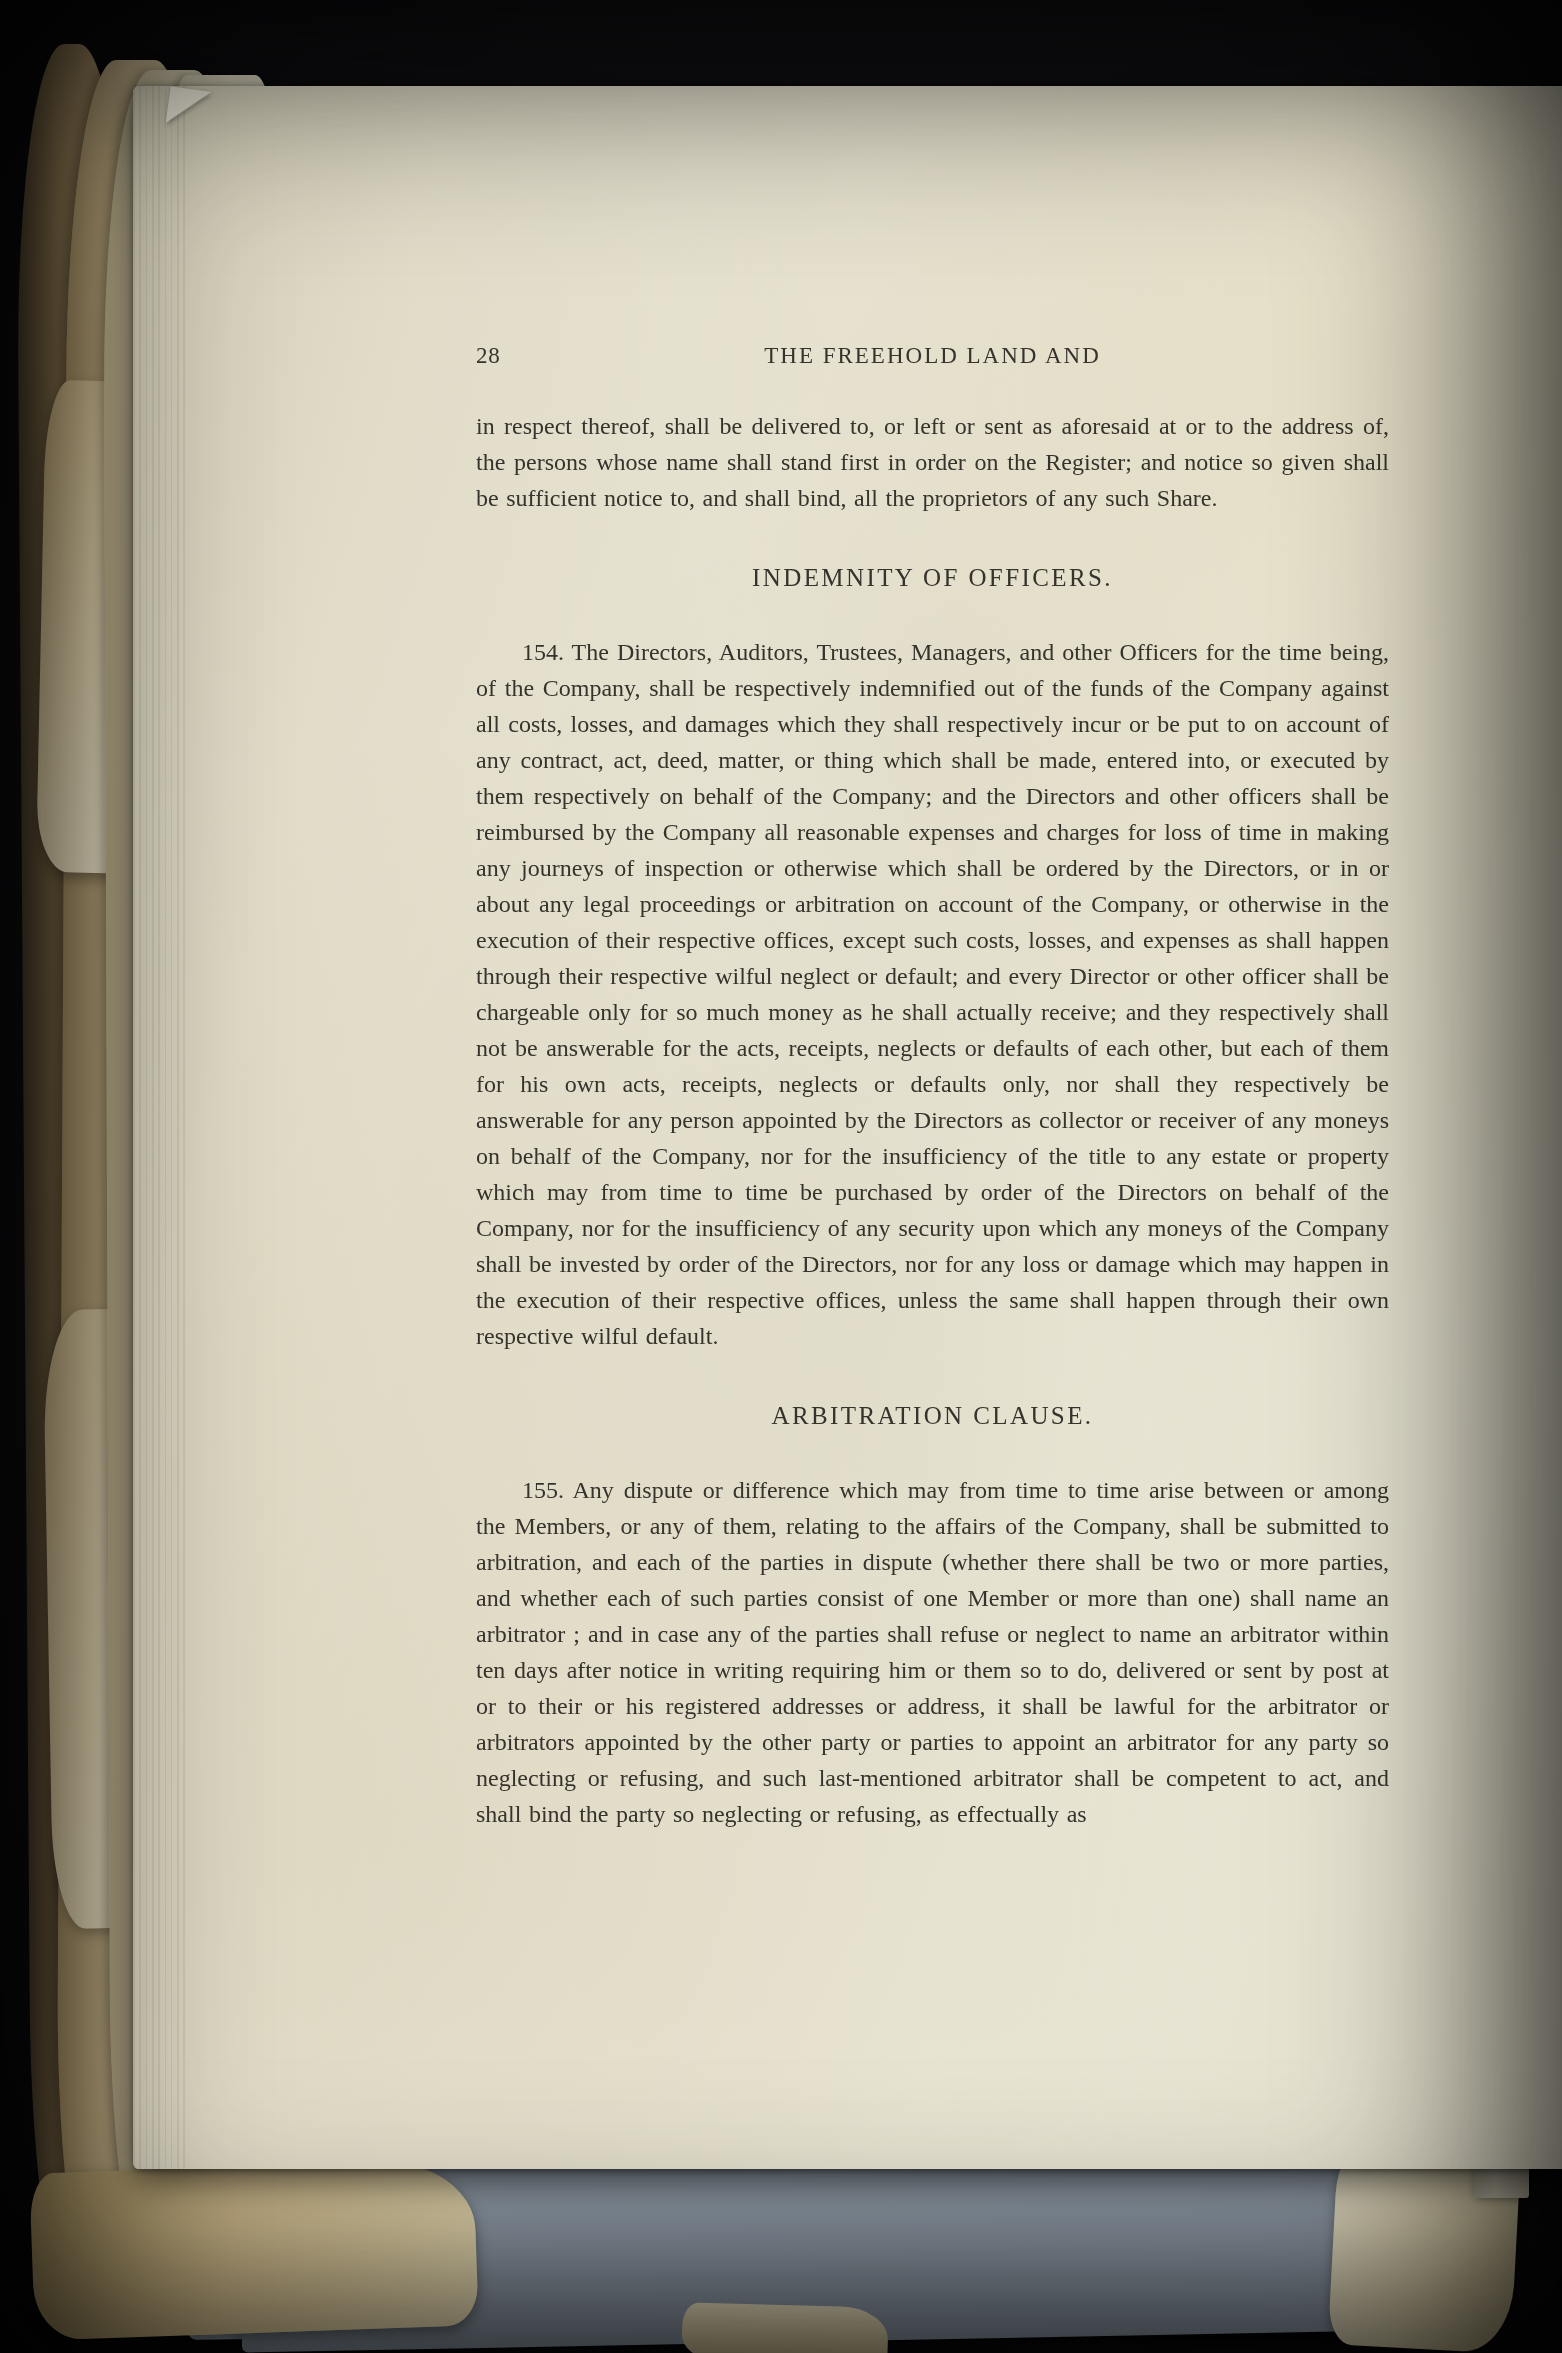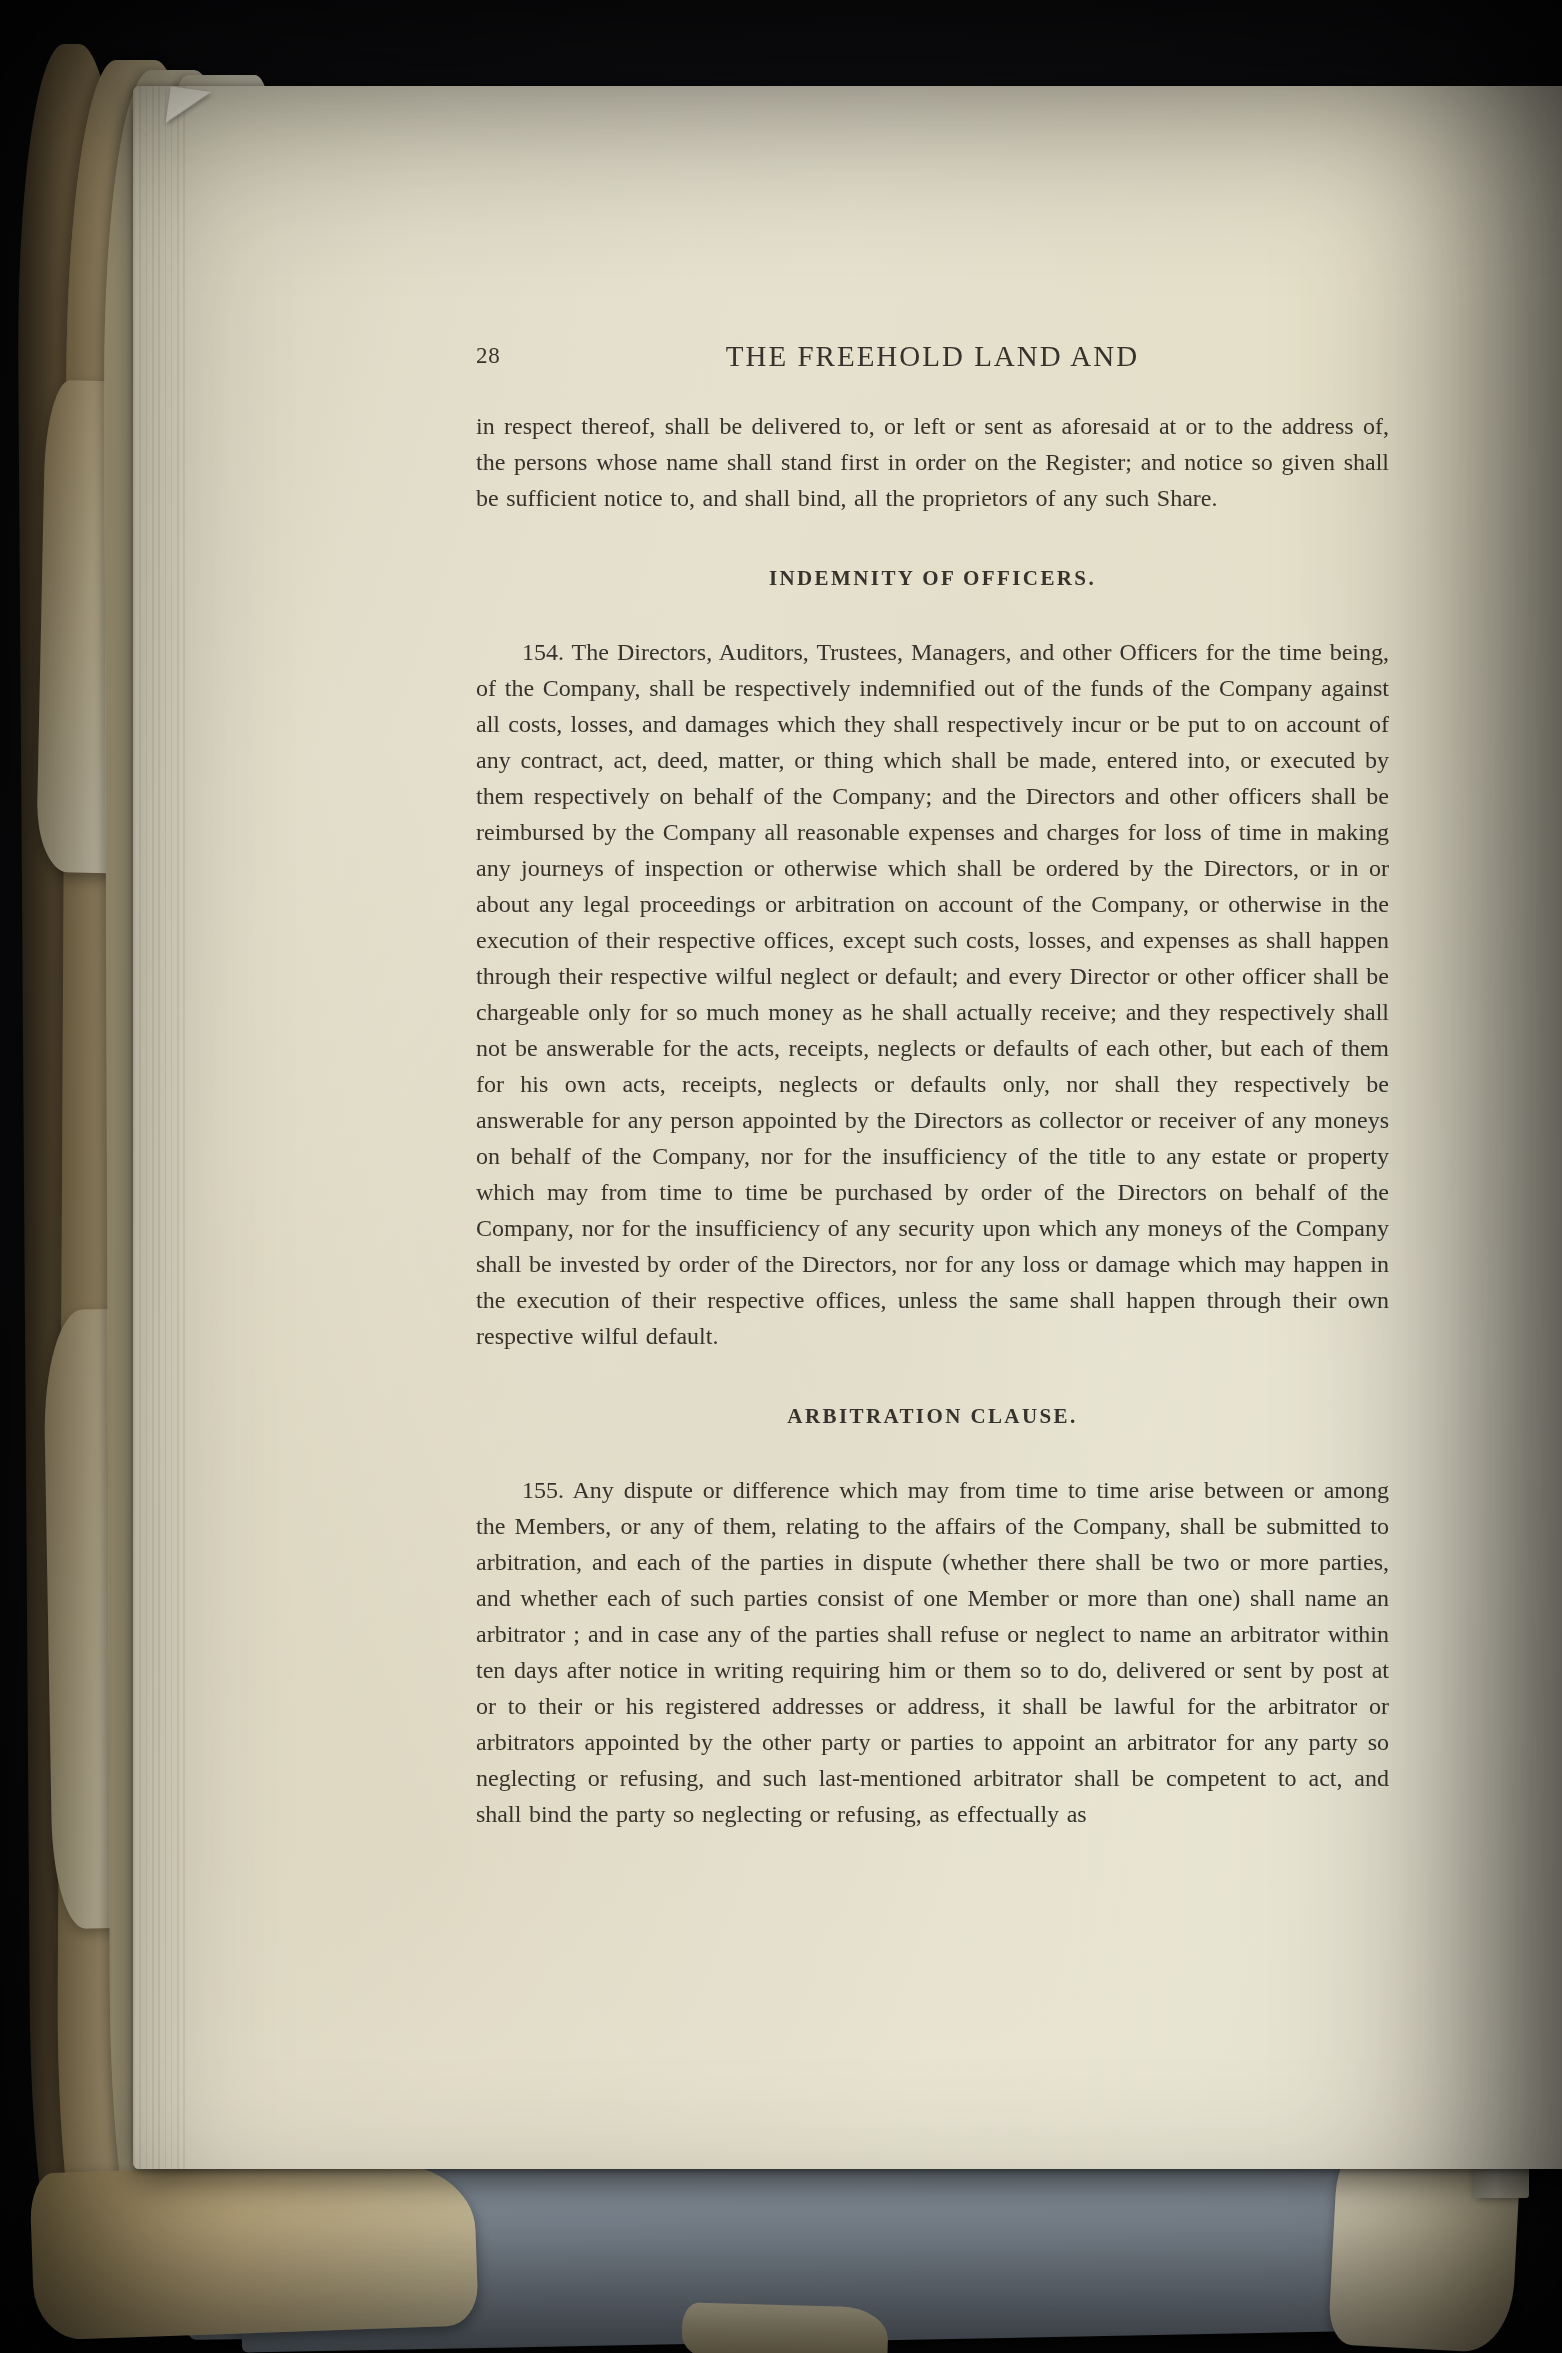--- a/index.html
+++ b/index.html
@@ -170,39 +170,39 @@
     margin-bottom: 35px;
   }
   .page-num {
     position: absolute;
     left: 0; top: 0;
     font-size: 23px;
     letter-spacing: 0.8px;
   }
   .running-title {
     text-align: center;
-    font-size: 29px;
+    font-size: 23px;
     letter-spacing: 2px;
     font-weight: 500;
   }
   .para {
     text-align: justify;
     margin: 0 0 0 0;
     word-spacing: 1.6px;
   }
   .para.indent {
     text-indent: 46px;
   }
   .section-heading {
     text-align: center;
-    font-size: 21px;
+    font-size: 25px;
     letter-spacing: 2.4px;
     margin-top: 44px;
     margin-bottom: 38px;
-    font-weight: 700;
+    font-weight: 400;
   }
   .ghost-overlay {
     position: absolute;
     inset: 0;
     background:
       radial-gradient(ellipse at 52% 30%, rgba(120,110,85,0.05) 0%, rgba(120,110,85,0) 55%),
       radial-gradient(ellipse at 50% 60%, rgba(120,110,85,0.04) 0%, rgba(120,110,85,0) 50%);
     pointer-events: none;
   }
 </style>

